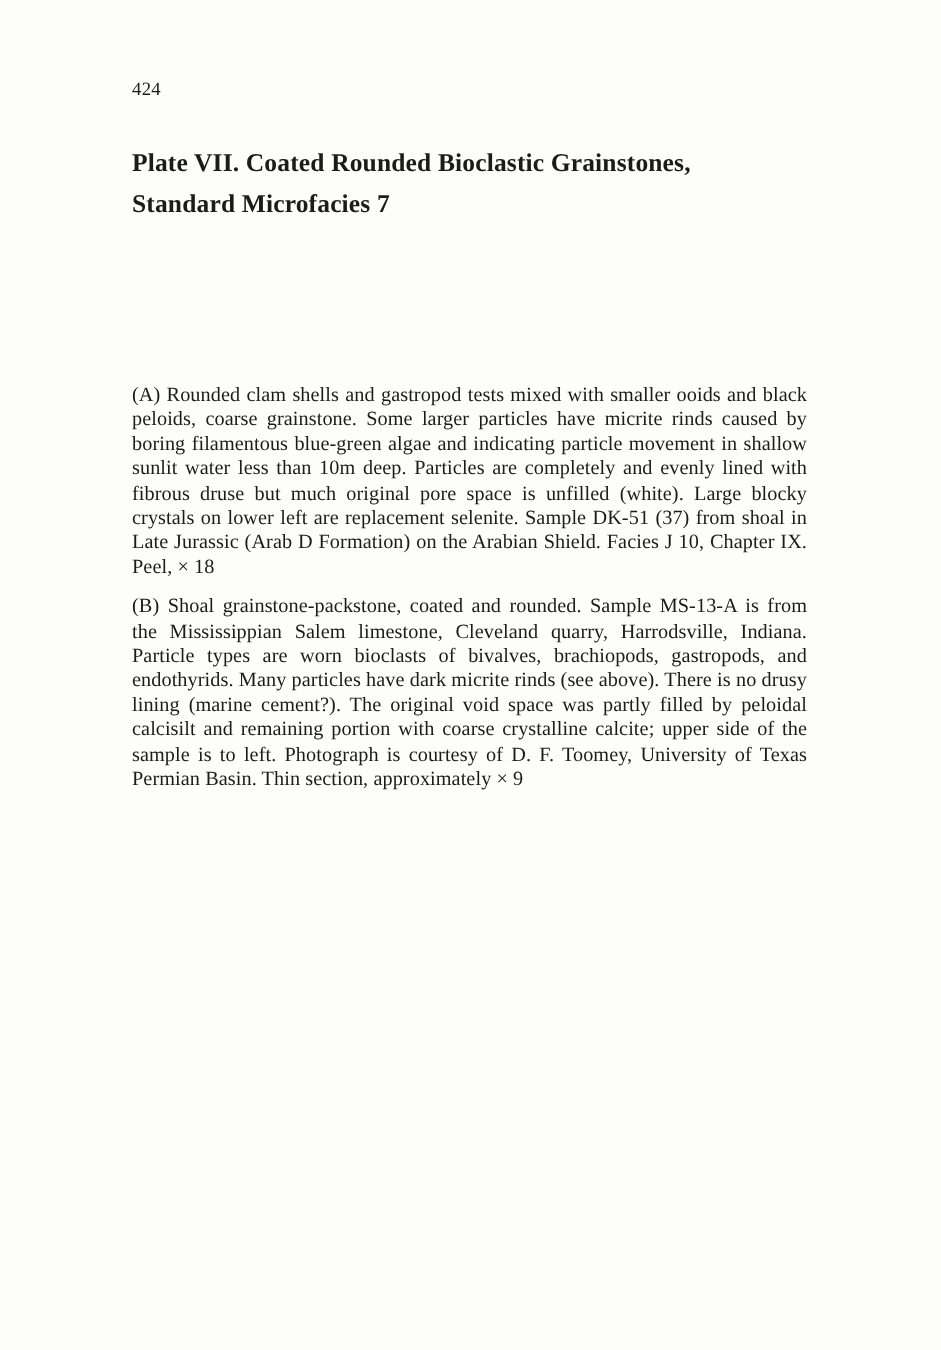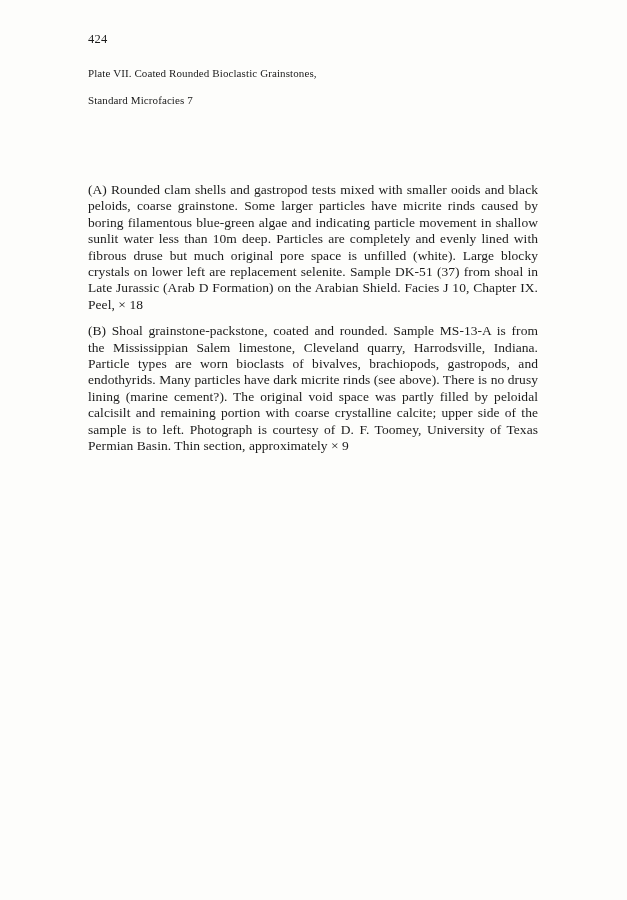--- a/index.html
+++ b/index.html
@@ -16,37 +16,37 @@
   }
   .page {
     position: relative;
     width: 627px;
     height: 900px;
     box-sizing: border-box;
   }
   .content {
     position: absolute;
     left: 88px;
-    top: 32px;
+    top: 52px;
     width: 450px;
   }
   .page-number {
     font-size: 12.5px;
     line-height: 15px;
     letter-spacing: 0.2px;
   }
   h1.title {
-    margin: 13px 0 0 0;
-    font-size: 11px;
-    font-weight: normal;
+    margin: 28px 0 0 0;
+    font-size: 17px;
+    font-weight: bold;
     line-height: 27px;
     letter-spacing: 0.1px;
   }
   .body-block {
-    margin-top: 68px;
+    margin-top: 106px;
   }
   p.para {
     margin: 0 0 10px 0;
     font-size: 13.5px;
     line-height: 16.4px;
     text-align: justify;
     letter-spacing: 0.05px;
   }
 </style>
 </head>

